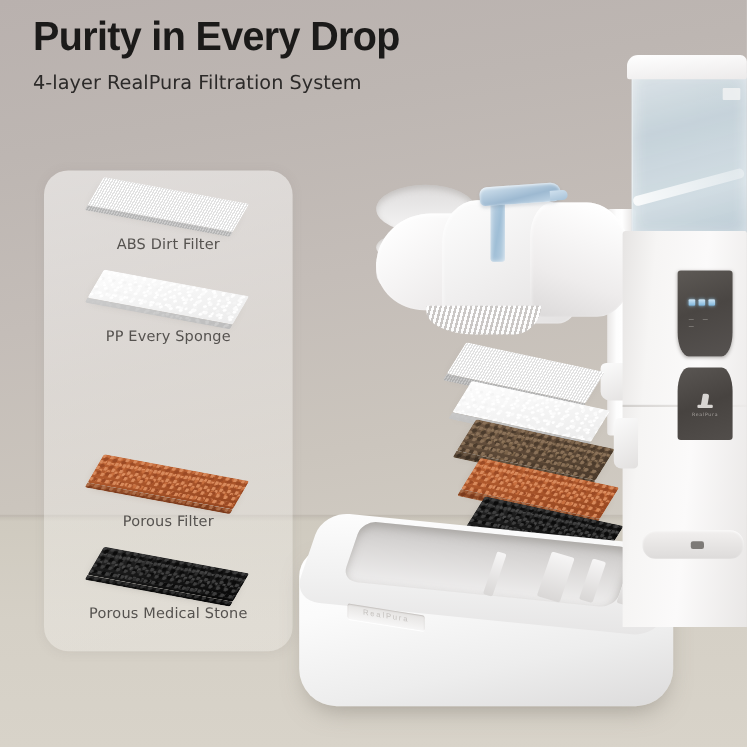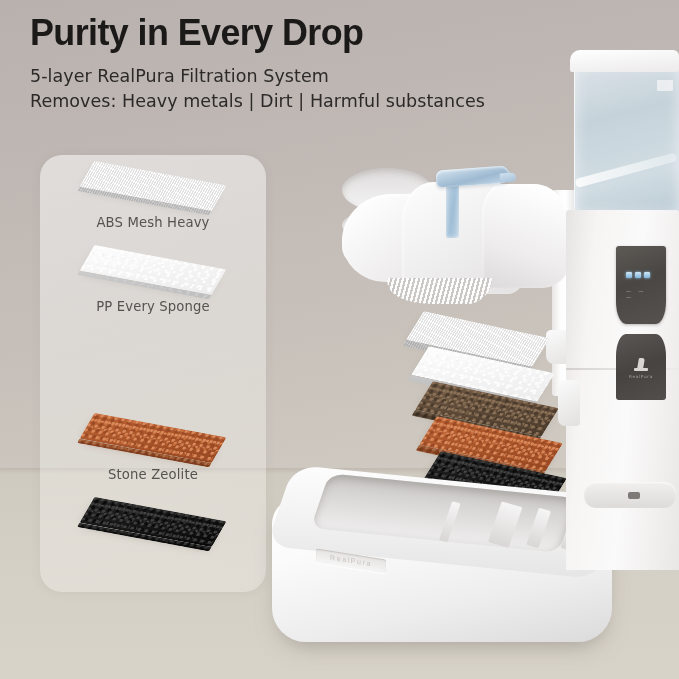--- a/index.html
+++ b/index.html
@@ -376,52 +376,52 @@
   }
 </style>
 </head>
 <body>
 
 <div id="floor"></div>
 <div id="floor-edge"></div>
 
 <div id="header">
   <div id="title">Purity in Every Drop</div>
-  <div class="subline" id="sub1">5-layer RealPura Filtration System</div>
-  <div class="subline" id="sub2">Removes: Heavy metals | Dirt | Harmful substances</div>
+  <div class="subline" id="sub1">4-layer RealPura Filtration System</div>
 </div>
 
 <div id="legend-card">
 
   <div class="legend-row" style="top:8px;">
     <div class="swatch-wrap">
       <div class="slab mesh"></div>
     </div>
-    <div class="legend-label">ABS Mesh Heavy</div>
+    <div class="legend-label">ABS Dirt Filter</div>
   </div>
 
   <div class="legend-row" style="top:92px;">
     <div class="swatch-wrap">
       <div class="slab sponge"></div>
     </div>
     <div class="legend-label">PP Every Sponge</div>
   </div>
 
 
   <div class="legend-row" style="top:260px;">
     <div class="swatch-wrap">
       <div class="slab zeolite"></div>
     </div>
-    <div class="legend-label">Stone Zeolite</div>
+    <div class="legend-label">Porous Filter</div>
   </div>
 
   <div class="legend-row" style="top:344px;">
     <div class="swatch-wrap">
       <div class="slab stone"></div>
     </div>
+    <div class="legend-label">Porous Medical Stone</div>
   </div>
 
 </div>
 
 <div id="product">
 
   <div id="column"></div>
   <div id="column-foot"></div>
 
   <div id="top-housing">

